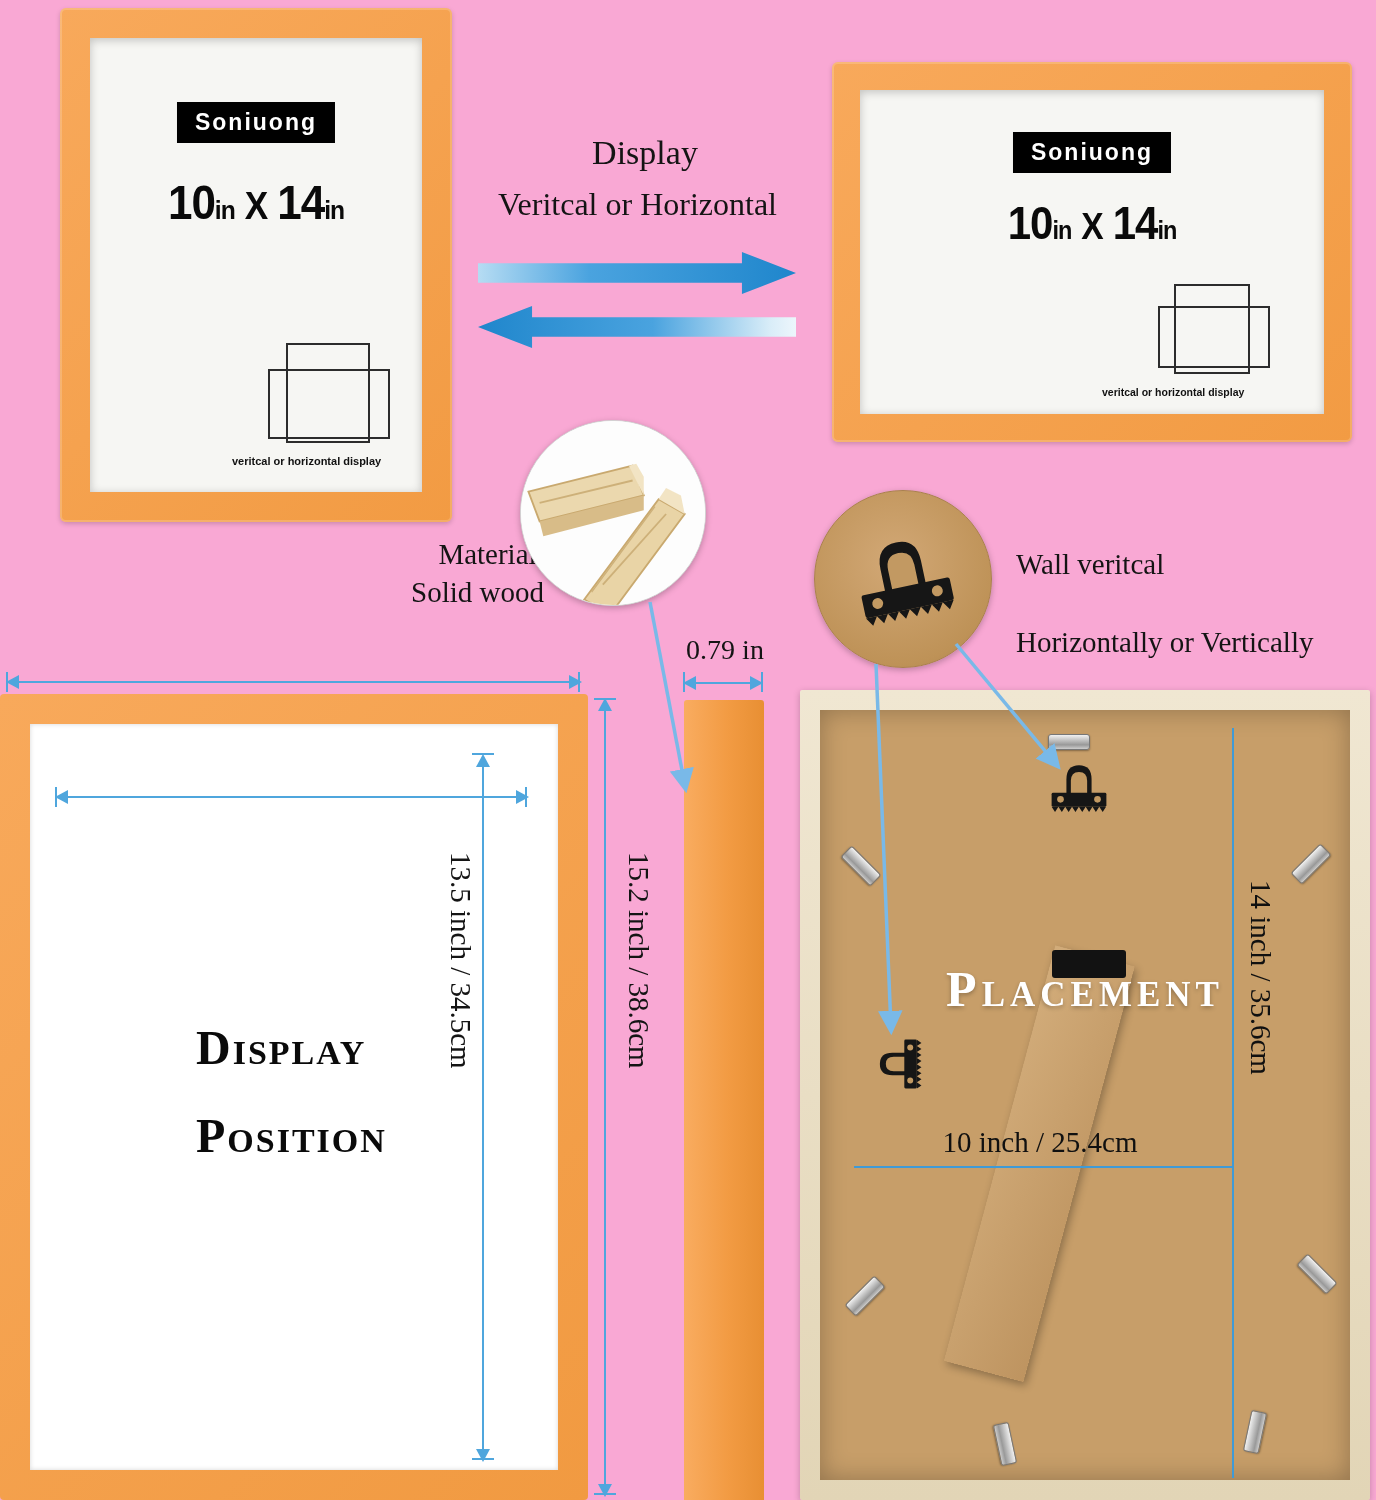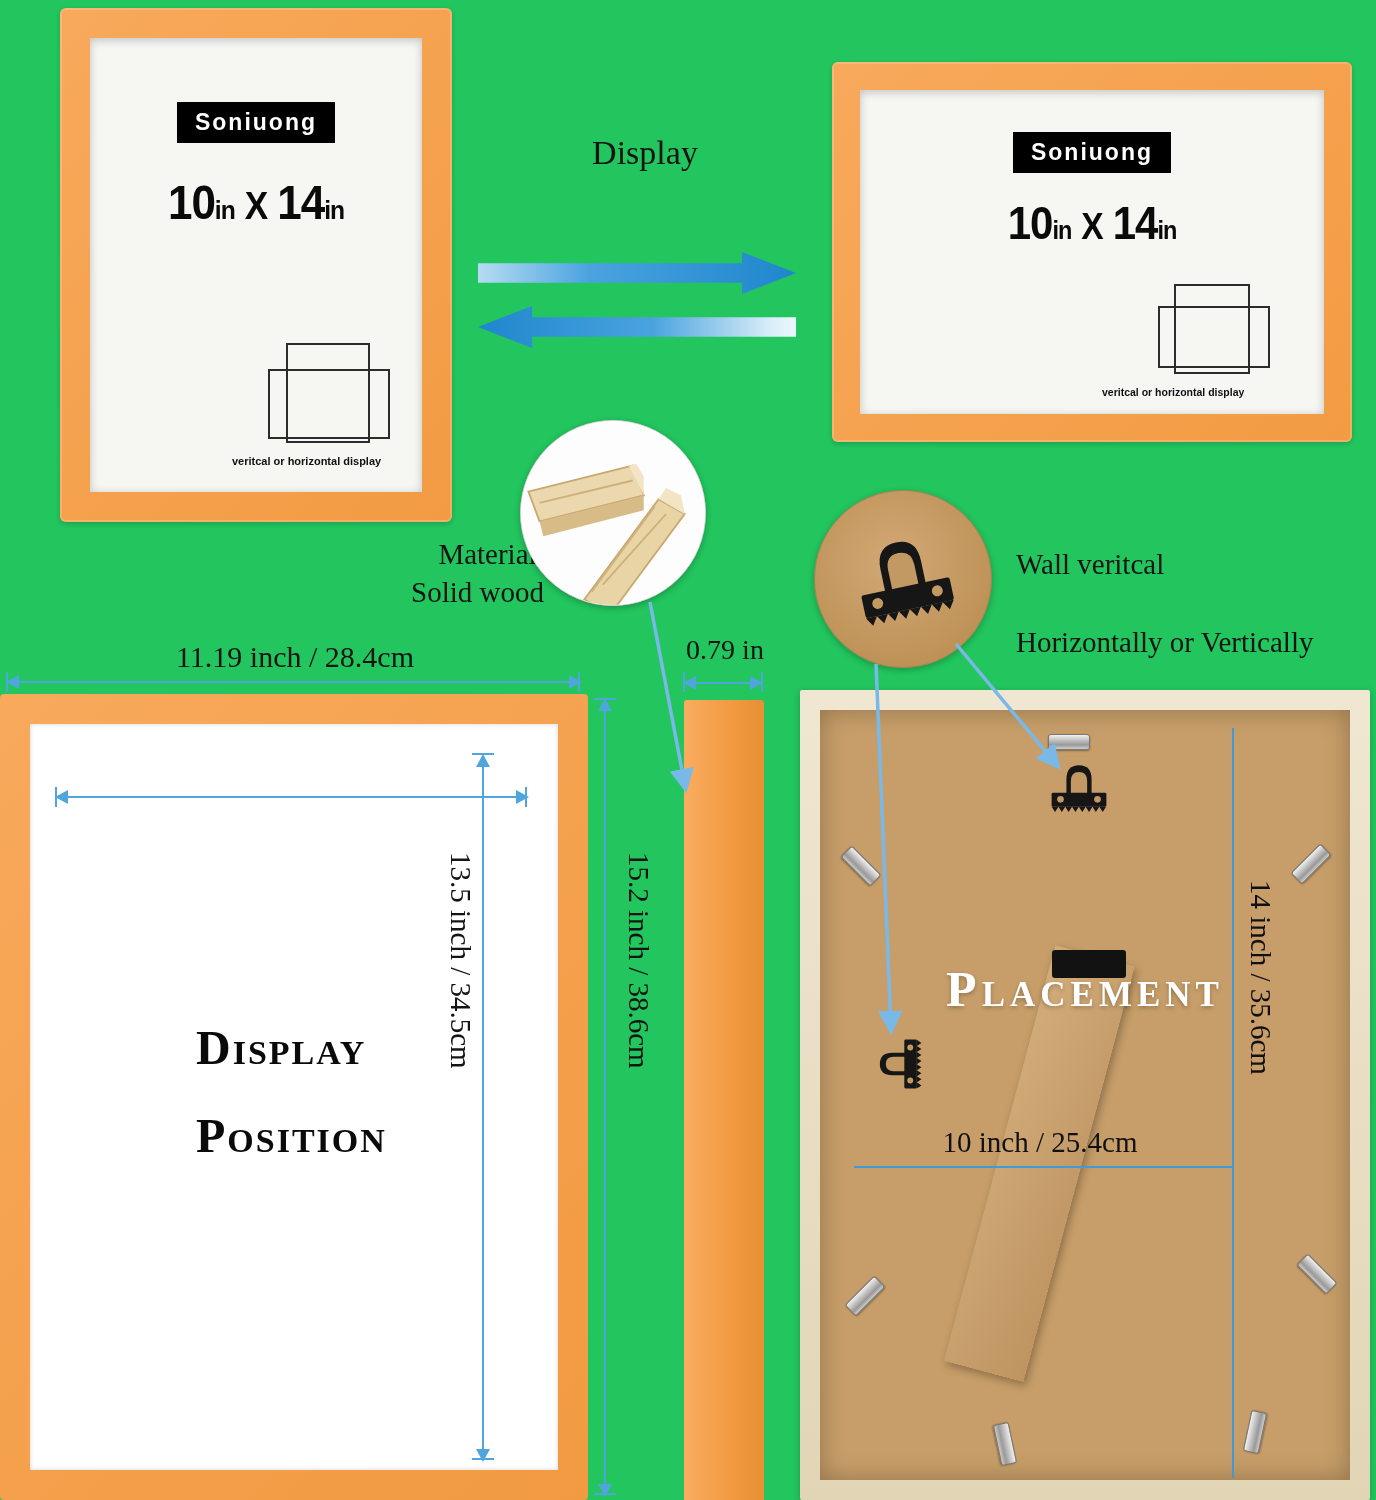--- a/index.html
+++ b/index.html
@@ -1,18 +1,18 @@
 <!DOCTYPE html>
 <html><head>
 <meta charset="utf-8">
 <style>
   * { margin:0; padding:0; box-sizing:border-box; }
   html,body { background:#fff; }
   body { font-family:"Liberation Serif", serif; color:#141414; }
-  .canvas { position:relative; width:1376px; height:1500px; background:#22c55e; overflow:hidden; }
+  .canvas { position:relative; width:1376px; height:1500px; background:#f9a8d4; overflow:hidden; }
 
   
   .frame { position:absolute; background:linear-gradient(135deg,#F8A95B,#F29B43);
            border-radius:6px; box-shadow:0 2px 5px rgba(0,0,0,.18),
            inset 0 0 0 2px rgba(255,255,255,.18); }
   .mat { position:relative; width:100%; height:100%; background:#f6f6f3;
          box-shadow:inset 0 2px 10px rgba(0,0,0,.22); }
   .logo { position:absolute; left:50%; transform:translateX(-50%);
           background:#000; color:#fff; font-family:"Liberation Sans",sans-serif;
           font-weight:700; letter-spacing:2px; padding:7px 18px; font-size:23px;
@@ -132,20 +132,21 @@
       </div>
       <div class="odiag" style="left:298px; top:194px; width:112px; height:96px;">
         <div class="rp" style="left:16px; top:0; width:76px; height:90px;"></div>
         <div class="rl" style="left:0; top:22px; width:112px; height:62px;"></div>
       </div>
       <div class="ocap" style="left:242px; top:296px; width:220px; font-size:10.5px;">veritcal or horizontal display</div>
     </div>
   </div>
 
   <div class="mtext" style="left:470px; top:134px; width:350px; font-size:34px;">Display</div>
+  <div class="mtext" style="left:425px; top:186px; width:425px; font-size:32px;">Veritcal or Horizontal</div>
   <div class="bigarrow ar-right" style="left:478px; top:252px; width:318px;"></div>
   <div class="bigarrow ar-left" style="left:478px; top:306px; width:318px;"></div>
 
   <div class="inset inset-material" style="left:520px; top:420px; width:186px; height:186px;">
     <svg viewBox="0 0 100 100" width="186" height="186">
       <rect width="100" height="100" fill="#fdfdfd"></rect>
       <polygon points="4,38 60,24 66,40 10,54" fill="#EBD8AE" stroke="#C9A96F" stroke-width="1"></polygon>
       <polygon points="10,54 66,40 66,48 12,62" fill="#D8BC88"></polygon>
       <polygon points="58,24 66,40 66,30 62,23" fill="#F2E4C4"></polygon>
       <polygon points="34,96 74,42 88,50 48,104" fill="#E9D4A6" stroke="#C9A96F" stroke-width="1"></polygon>
@@ -164,21 +165,20 @@
       <path d="M39,46 L39,28 Q39,16 50,16 Q61,16 61,28 L61,46 Z" fill="#C29962"></path>
       <rect x="13" y="44" width="74" height="19" rx="2" fill="#161616"></rect>
       <circle cx="25" cy="53" r="4.5" fill="#C29962"></circle>
       <circle cx="75" cy="53" r="4.5" fill="#C29962"></circle>
       <path d="M13,63 L17.6,70 L22.2,63 L26.8,70 L31.4,63 L36,70 L40.6,63 L45.2,70 L49.8,63 L54.4,70 L59,63 L63.6,70 L68.2,63 L72.8,70 L77.4,63 L82,70 L86.6,63 Z" fill="#161616"></path>
     </svg>
   </div>
   <div class="note" style="left:1016px; top:548px;">Wall veritcal</div>
   <div class="note" style="left:1016px; top:590px;margin-top:36px;">Horizontally or Vertically</div>
 
-  <div class="mtext" style="left:90px; top:640px; width:410px;">11.19 inch / 28.4cm</div>
   <div class="harrow" style="left:8px; top:681px; width:572px;"></div>
   <div class="vtick" style="left:6px; top:672px;"></div>
   <div class="vtick" style="left:578px; top:672px;"></div>
 
   <div class="bigframe">
     <div class="bigmat"></div>
   </div>
 
   <div class="harrow" style="left:57px; top:796px; width:470px;"></div>
   <div class="vtick" style="left:55px; top:787px;"></div>

